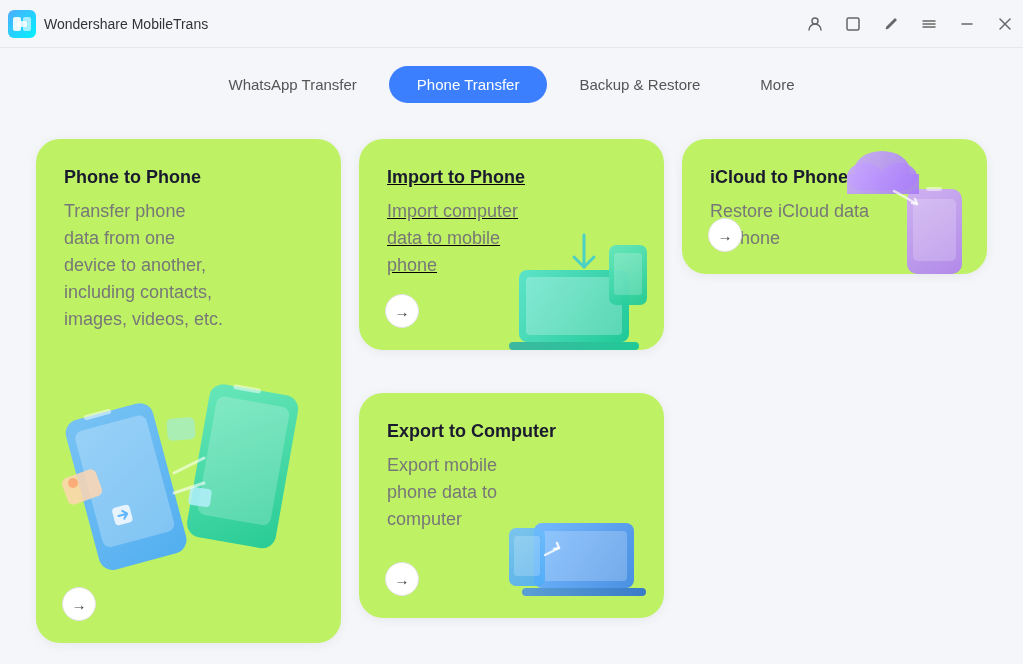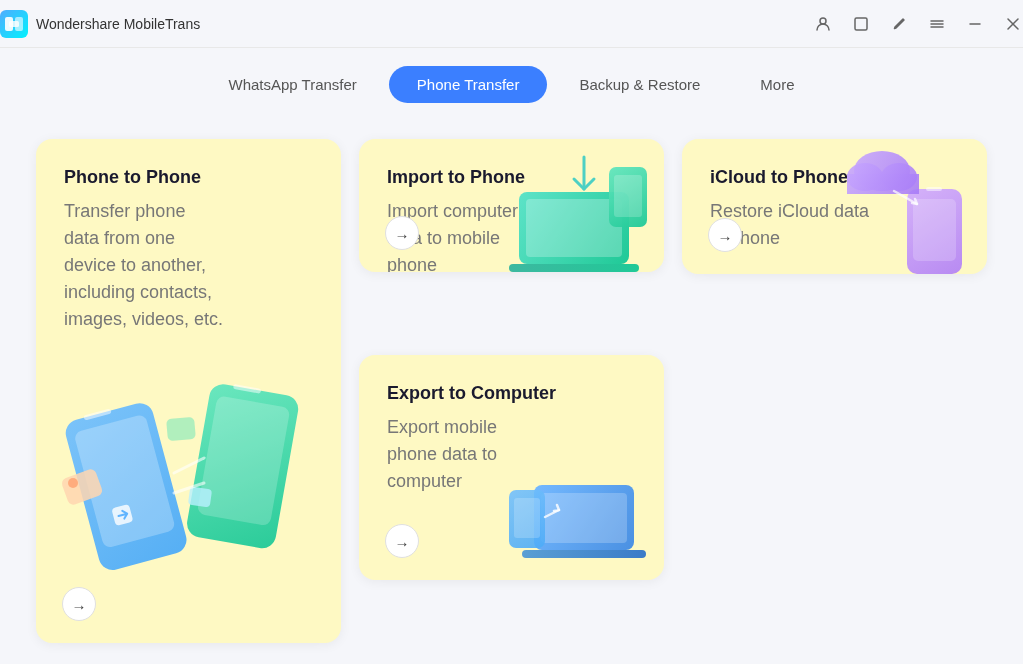--- a/index.html
+++ b/index.html
@@ -13,21 +13,21 @@
       user-select: none;
     }
 
     
     .titlebar {
       background: #f5f6fa;
       height: 48px;
       display: flex;
       align-items: center;
       justify-content: space-between;
-      padding: 0 0;
+      padding: 0 8px;
       border-bottom: 1px solid #e8e8e8;
     }
 
     .titlebar-left {
       display: flex;
       align-items: center;
       gap: 8px;
     }
 
     .app-icon {
@@ -93,22 +93,22 @@
     .main-content {
       padding: 20px 36px;
       display: grid;
       grid-template-columns: 1fr 1fr 1fr;
       gap: 18px;
       height: calc(664px - 48px - 72px);
     }
 
     
     .card {
-      background: #fef9c3;
-      border-radius: 16px;
+      background: #bef264;
+      border-radius: 24px;
       padding: 28px 28px 24px;
       position: relative;
       overflow: hidden;
       cursor: pointer;
       transition: box-shadow 0.2s;
       box-shadow: 0 2px 12px rgba(0,0,0,0.06);
     }
 
     .card.large {
       grid-row: span 2;
@@ -245,21 +245,21 @@
           <linearGradient id="tealGrad" x1="150" y1="70" x2="240" y2="225" gradientUnits="userSpaceOnUse">
             <stop offset="0%" stop-color="#63e6be"></stop>
             <stop offset="100%" stop-color="#20c997"></stop>
           </linearGradient>
         </defs>
       </svg>
     </div>
     <div class="arrow-btn">→</div>
   </div>
 
-  <div class="card" style="height:133px;">
+  <div class="card" style="height:211px;text-decoration:underline;">
     <div class="card-title">Import to Phone</div>
     <div class="card-desc">Import computer data to mobile phone</div>
     <div style="position:absolute; bottom:-10px; right:0px; width:160px; height:145px;">
       <svg width="160" height="145" viewBox="0 0 160 145" fill="none" xmlns="http://www.w3.org/2000/svg">
 
         <rect x="15" y="55" width="110" height="72" rx="8" fill="url(#laptopGrad)"></rect>
         <rect x="22" y="62" width="96" height="58" rx="4" fill="white" opacity="0.25"></rect>
         <rect x="5" y="127" width="130" height="8" rx="4" fill="url(#laptopBase)"></rect>
 
         <path d="M80 20 L80 52" stroke="#4dd0c4" stroke-width="3" stroke-linecap="round"></path>

